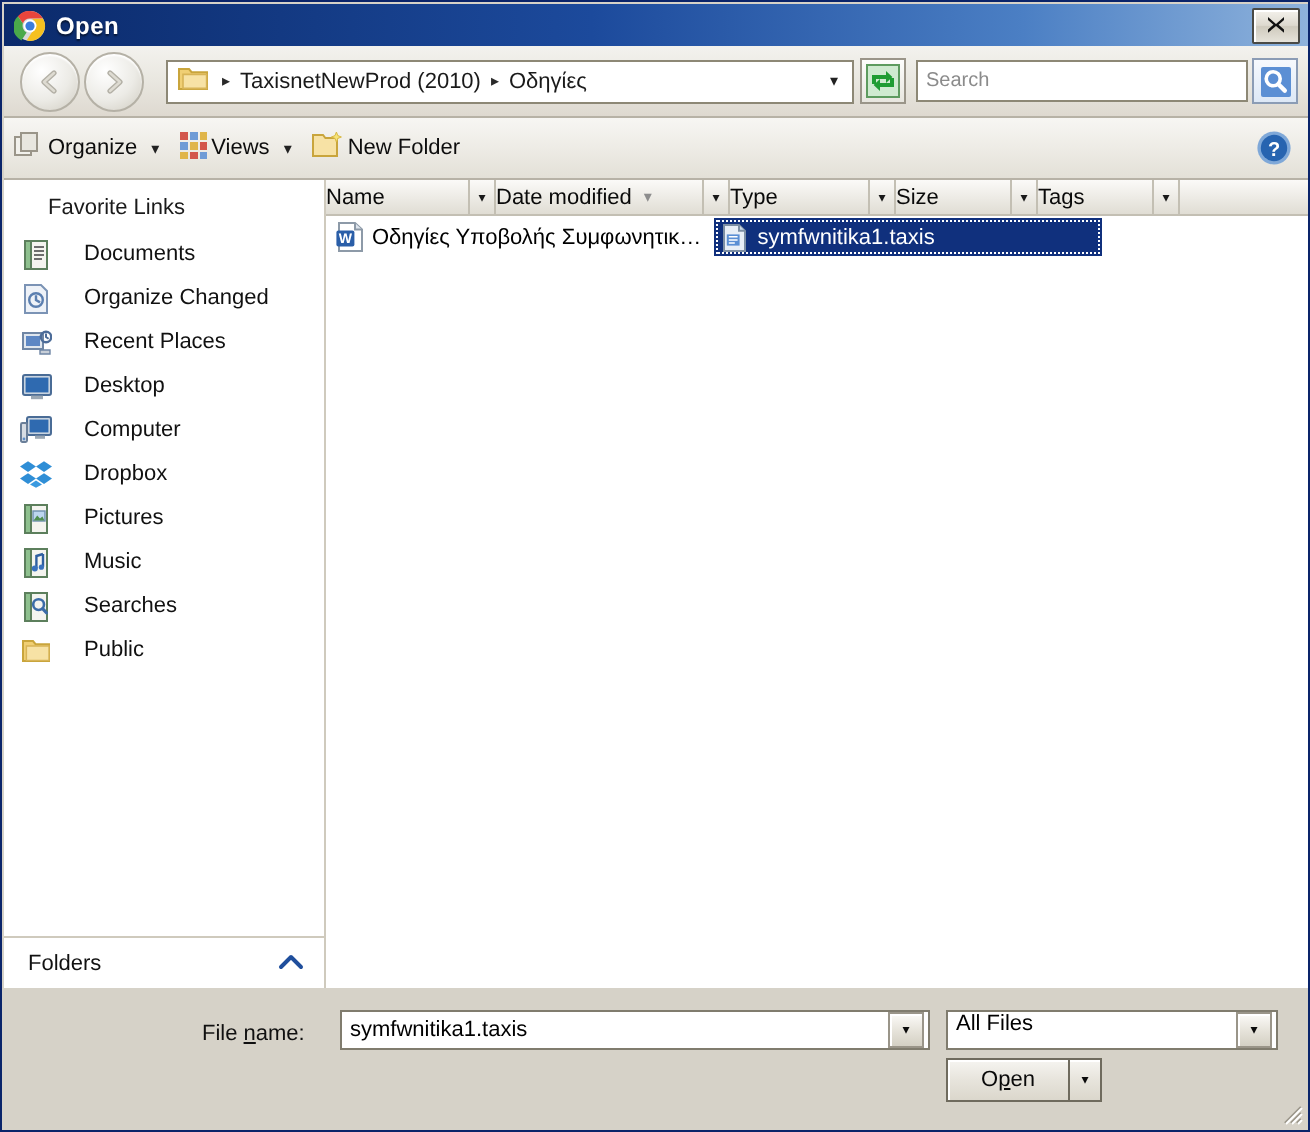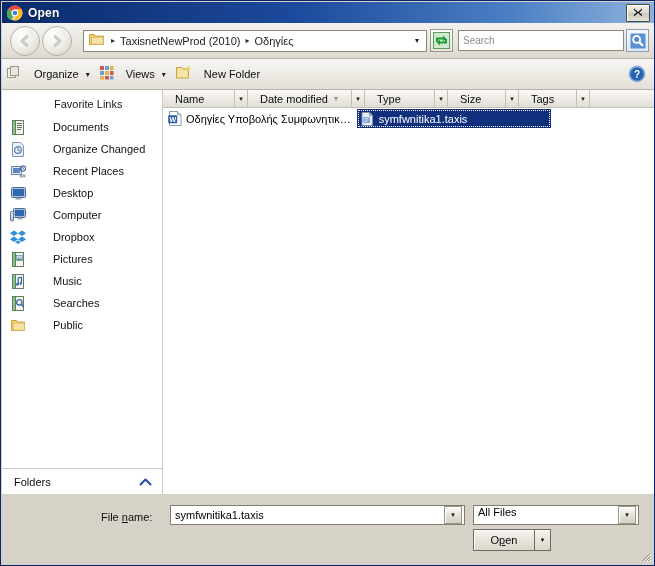--- a/index.html
+++ b/index.html
@@ -171,21 +171,21 @@
   }
   .tb-item {
     display: flex;
     align-items: center;
     height: 23px;
     padding: 0 5px;
     cursor: pointer;
     font-size: 11px;
     color: #0d0d0d;
   }
-  .tb-item .tb-label { margin-left: 12px; }
+  .tb-item .tb-label { margin-left: 2px; }
   .tb-caret {
     margin-left: 7px;
     font-size: 8px;
     color: #222;
   }
   #toolbar-spacer { flex: 1 1 auto; }
   #help-button {
     width: 18px; height: 18px;
     margin-right: 9px;
     flex: 0 0 auto;
@@ -208,36 +208,35 @@
     width: 161px; height: 404px;
     background: #ffffff;
     border-right: 1px solid #cfcabd;
     box-sizing: border-box;
     overflow: hidden;
   }
   #favorite-links-header {
     font-size: 11px;
     color: #1a1a1a;
     padding: 8px 0 6px 22px;
-    margin-left: 30px;
   }
   .fav-item {
     display: flex;
     align-items: center;
     height: 22px;
     padding-left: 8px;
     cursor: pointer;
   }
   .fav-item .fav-icon {
     width: 16px; height: 16px;
     flex: 0 0 auto;
     display: flex; align-items: center; justify-content: center;
   }
   .fav-item .fav-label {
-    margin-left: 19px;
+    margin-left: 8px;
     font-size: 11px;
     color: #111111;
     white-space: nowrap;
     padding-left: 8px;
   }
 
   #folders-pane {
     position: absolute;
     left: 0; bottom: 0;
     width: 161px; height: 26px;
@@ -277,21 +276,21 @@
     box-sizing: border-box;
   }
   .col {
     display: flex;
     align-items: center;
     height: 17px;
     border-right: 1px solid #c3bfb3;
     box-sizing: border-box;
     font-size: 11px;
     color: #0a0a0a;
-    padding-left: 12px;
+    padding-left: 0;
     cursor: pointer;
     background: linear-gradient(to bottom, #fbfaf8 0%, #eceae4 55%, #e0ddd4 100%);
   }
   .col-sortmark {
     margin-left: 6px;
     font-size: 8px;
     color: #8d8d8d;
   }
   .col-split {
     width: 13px;

